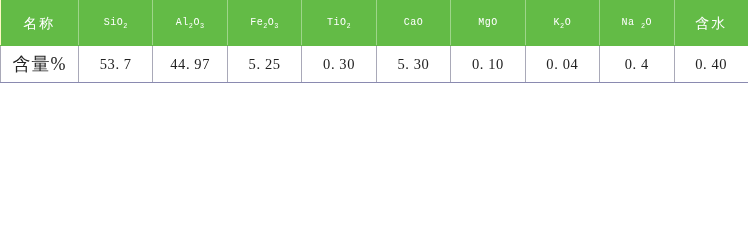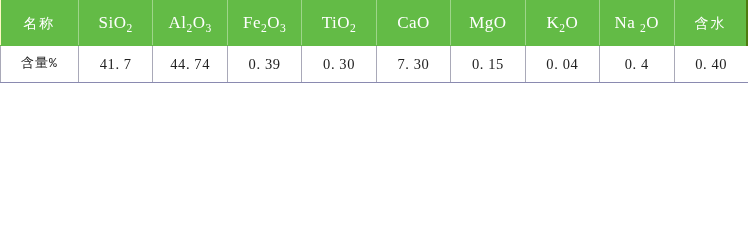--- a/index.html
+++ b/index.html
@@ -46,29 +46,29 @@
     padding: 0;
     border-right: 1px solid #9ed58a;
     border-top: 1px solid #63bb46;
     border-bottom: 1px solid #63bb46;
     letter-spacing: 0.5px;
     line-height: 44px;
     height: 44px;
     white-space: nowrap;
     overflow: hidden;
   }
-  tr.header-row th:last-child { border-right: 4px solid #4d7c0f; margin-top: 14px; }
+  tr.header-row th:last-child { border-right: 1px solid #4d7c0f; margin-top: 14px; }
   tr.header-row th.cjk-head {
     font-family: "DejaVu Sans", "Liberation Sans", sans-serif;
     font-size: 14px;
     letter-spacing: 2px;
   }
   tr.header-row th.formula-head {
-    font-family: Liberation Serif, serif;
-    font-size: 17px;
+    font-family: Liberation Mono, monospace;
+    font-size: 10px;
   }
 
   tr.data-row {
     height: 37px;
   }
 
   tr.data-row td {
     background: #ffffff;
     color: #222222;
     font-size: 14.5px;
@@ -80,22 +80,22 @@
     line-height: 36px;
     height: 36px;
     white-space: nowrap;
     overflow: hidden;
     font-family: "Liberation Serif", "DejaVu Serif", serif;
   }
   tr.data-row td:first-child {
     border-left: 1px solid #a9a9b8;
   }
   tr.data-row td.cjk-cell {
-    font-family: Liberation Mono, monospace;
-    font-size: 13px;
+    font-family: Liberation Serif, serif;
+    font-size: 18px;
     letter-spacing: 1px;
   }
 
   .sub {
     font-size: 0.68em;
     vertical-align: sub;
     line-height: 0;
   }
   .num-val {
     letter-spacing: 0.6px;
@@ -149,25 +149,25 @@
         <th class="formula-head">
           <span>Na&nbsp;</span><span class="sub">2</span><span>O</span>
         </th>
 
         <th class="cjk-head">含水</th>
       </tr>
     </thead>
     <tbody>
       <tr class="data-row">
         <td class="cjk-cell">含量%</td>
-        <td class="num-val">41. 7</td>
-        <td class="num-val">44. 74</td>
-        <td class="num-val">0. 39</td>
+        <td class="num-val">53. 7</td>
+        <td class="num-val">44. 97</td>
+        <td class="num-val">5. 25</td>
         <td class="num-val">0. 30</td>
-        <td class="num-val">7. 30</td>
-        <td class="num-val">0. 15</td>
+        <td class="num-val">5. 30</td>
+        <td class="num-val">0. 10</td>
         <td class="num-val">0. 04</td>
         <td class="num-val">0. 4</td>
         <td class="num-val">0. 40</td>
       </tr>
     </tbody>
   </table>
 </div>
 
 </body></html>

